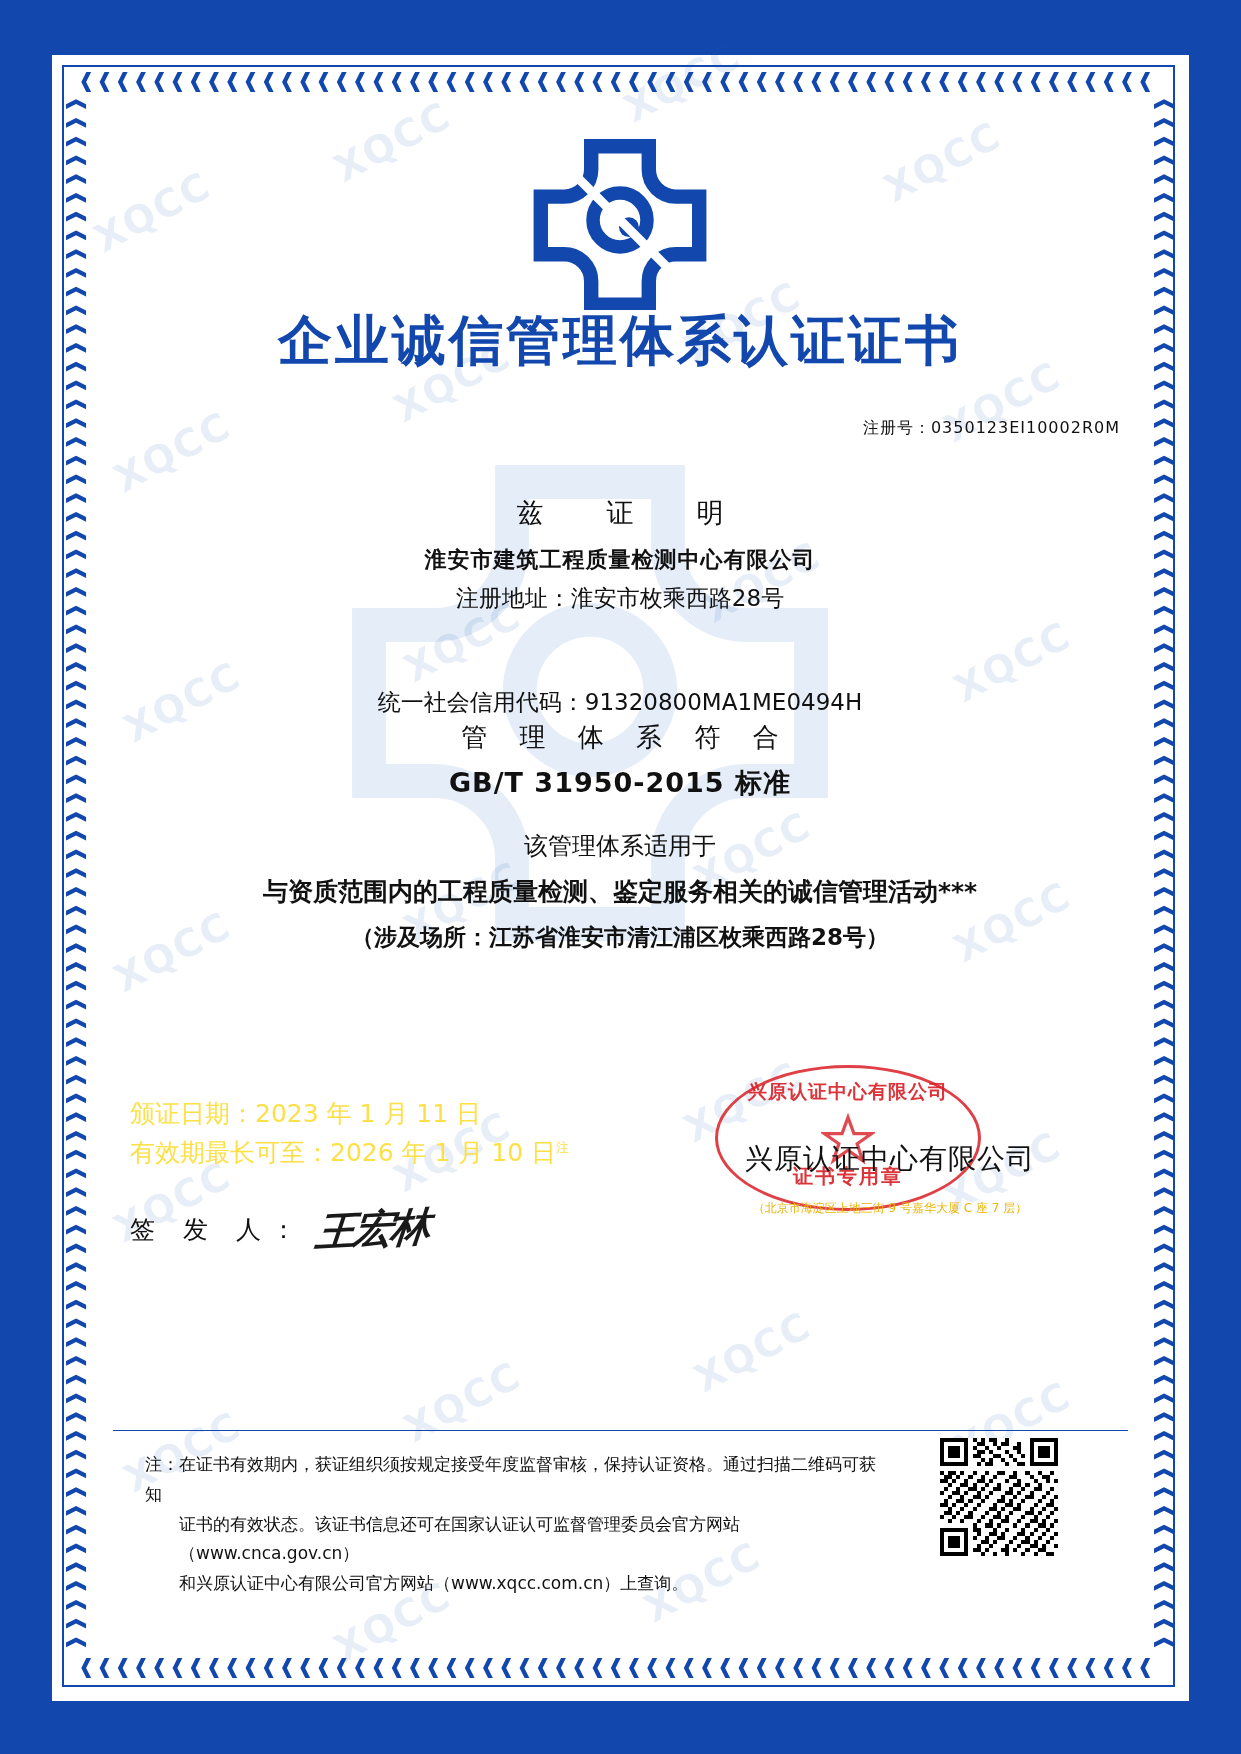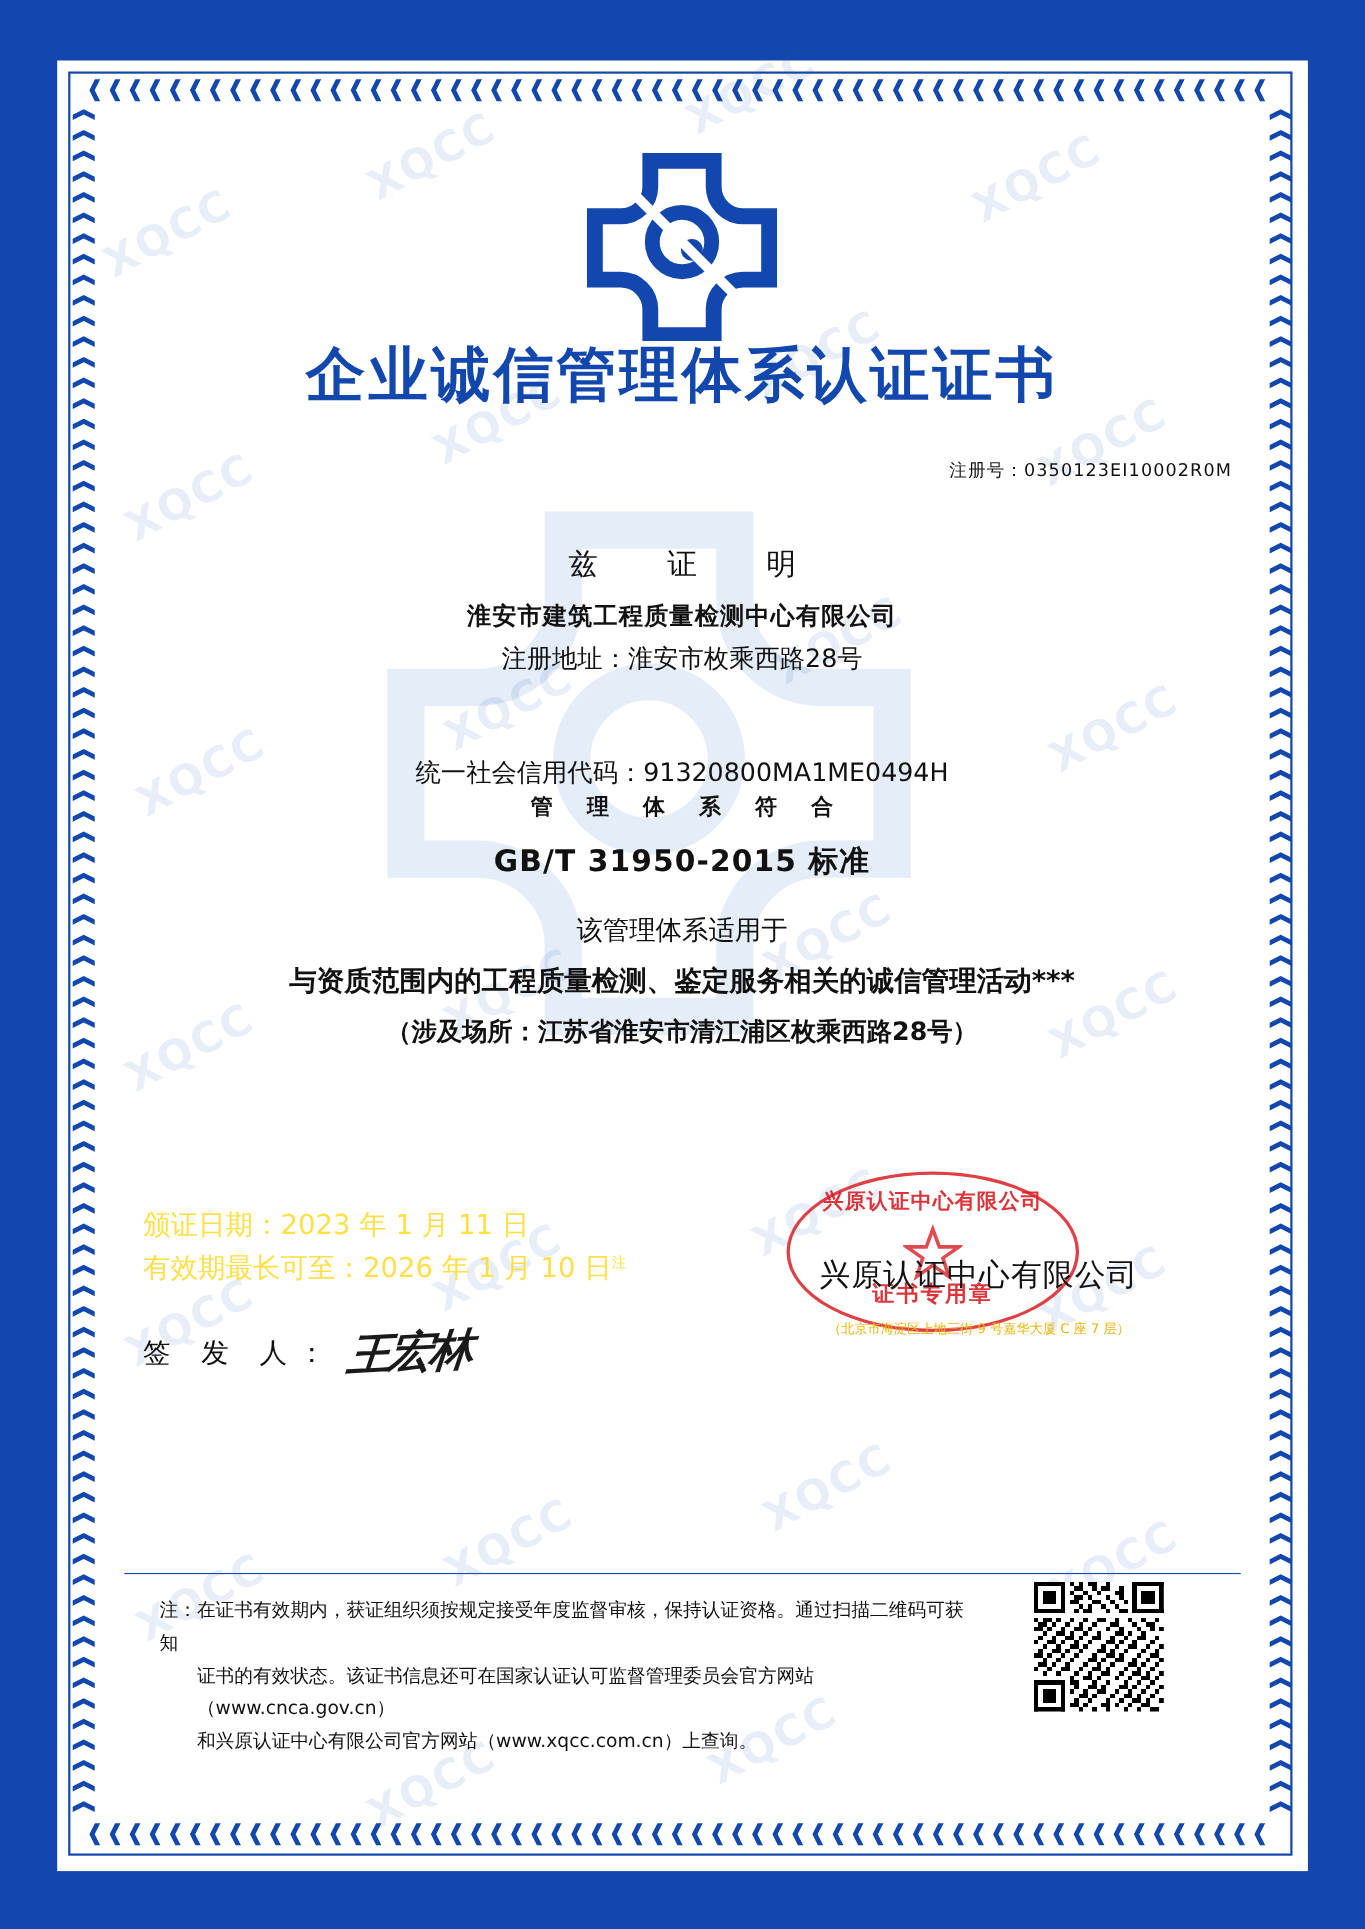--- a/index.html
+++ b/index.html
@@ -123,21 +123,21 @@
     left: 0;
     width: 1050px;
     text-align: center;
     color: #111;
     font-family: "DejaVu Sans", sans-serif;
   }
   .l-hereby { top: 395px; font-size: 27px; letter-spacing: 18px; text-indent: 18px; }
   .l-company { top: 445px; font-size: 22px; font-weight: bold; letter-spacing: 1px; }
   .l-address { top: 483px; font-size: 23px; }
   .l-credit { top: 567px; font-size: 23px; margin-top: 20px; }
-  .l-conform { top: 620px; font-size: 20px; letter-spacing: 12px; text-indent: 12px; font-weight: bold; }
+  .l-conform { top: 620px; font-size: 26px; letter-spacing: 12px; text-indent: 12px; }
   .l-standard { top: 665px; font-size: 27px; font-weight: bold; letter-spacing: 1px; }
   .l-scope-intro { top: 730px; font-size: 24px; }
   .l-scope { top: 775px; font-size: 25px; font-weight: bold; }
   .l-site { top: 822px; font-size: 23px; font-weight: bold; }
   
   .dates {
     position: absolute;
     left: 35px; top: 995px;
     font-size: 25px;
     color: #fde047;

